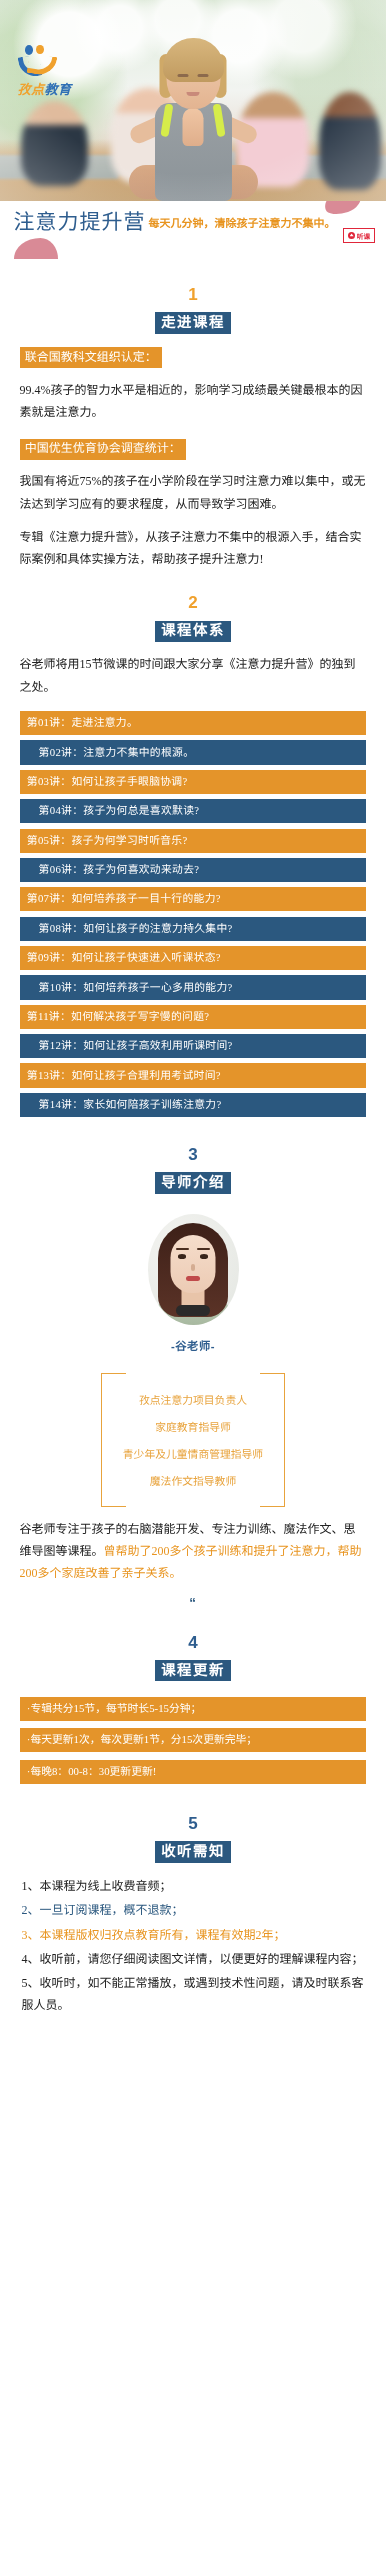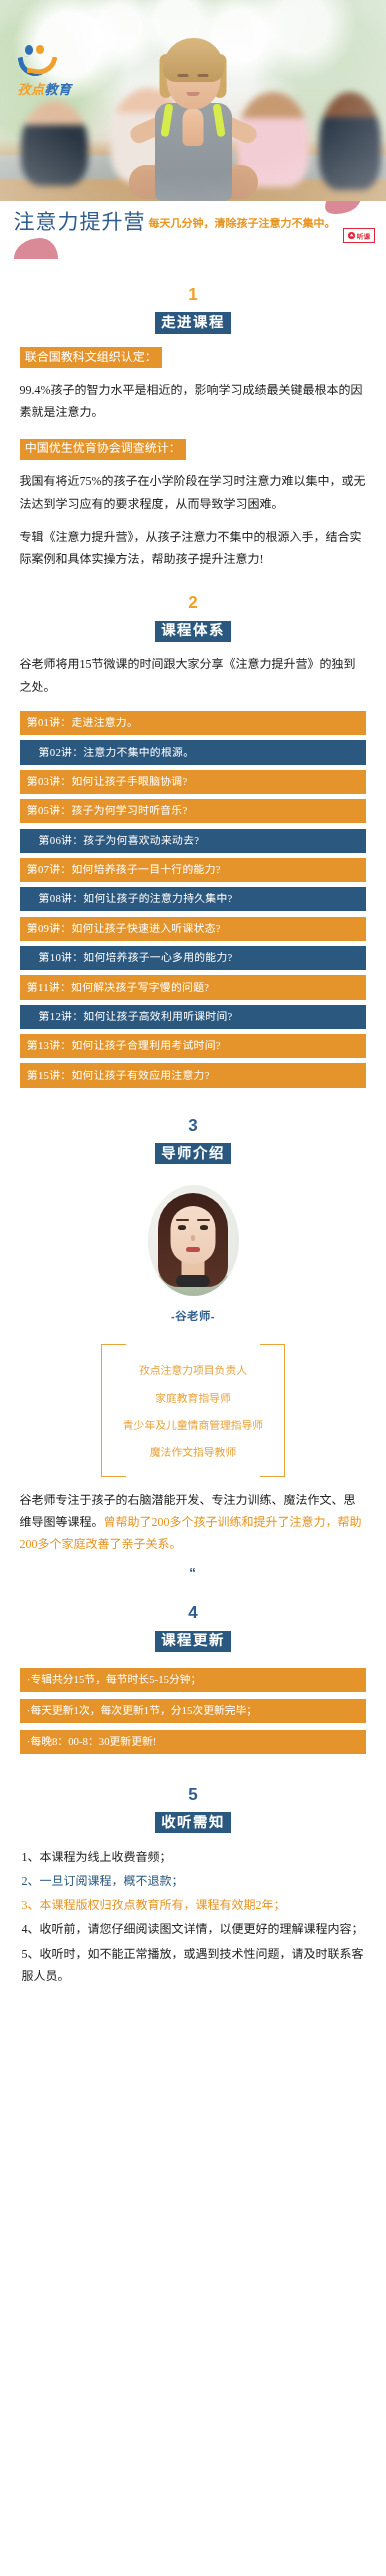--- a/index.html
+++ b/index.html
@@ -252,30 +252,31 @@
   <div class="sec-head">
     <div class="sec-num orange">2</div>
     <div class="sec-chip">课程体系</div>
   </div>
   <p class="body-text">谷老师将用15节微课的时间跟大家分享《注意力提升营》的独到之处。</p>
 
   <div class="course-list">
     <div class="course-item c-orange">第01讲：走进注意力。</div>
     <div class="course-item c-blue">第02讲：注意力不集中的根源。</div>
     <div class="course-item c-orange">第03讲：如何让孩子手眼脑协调?</div>
+    <div class="course-item c-blue">第04讲：孩子为何总是喜欢默读?</div>
     <div class="course-item c-orange">第05讲：孩子为何学习时听音乐?</div>
     <div class="course-item c-blue">第06讲：孩子为何喜欢动来动去?</div>
     <div class="course-item c-orange">第07讲：如何培养孩子一目十行的能力?</div>
     <div class="course-item c-blue">第08讲：如何让孩子的注意力持久集中?</div>
     <div class="course-item c-orange">第09讲：如何让孩子快速进入听课状态?</div>
     <div class="course-item c-blue">第10讲：如何培养孩子一心多用的能力?</div>
     <div class="course-item c-orange">第11讲：如何解决孩子写字慢的问题?</div>
     <div class="course-item c-blue">第12讲：如何让孩子高效利用听课时间?</div>
     <div class="course-item c-orange">第13讲：如何让孩子合理利用考试时间?</div>
-    <div class="course-item c-orange">第15讲：如何让孩子有效应用注意力?</div>
+    <div class="course-item c-blue">第14讲：家长如何陪孩子训练注意力?</div>
   </div>
 
   <div class="sec-head">
     <div class="sec-num blue">3</div>
     <div class="sec-chip">导师介绍</div>
   </div>
 
   <div class="avatar-wrap">
     <div class="avatar">
       <span class="av-shirt"></span>

